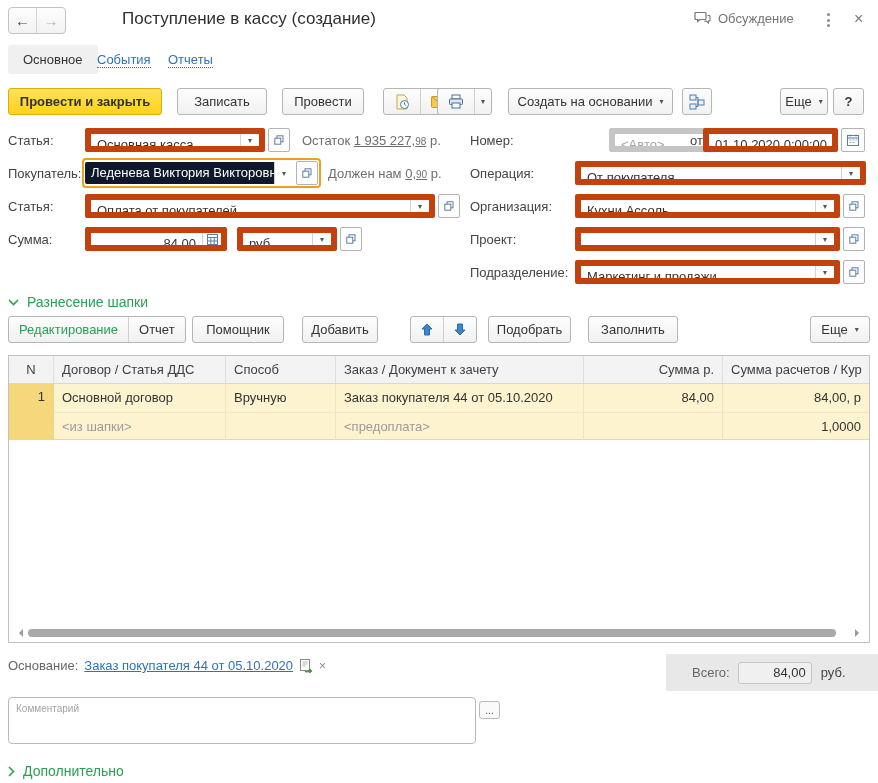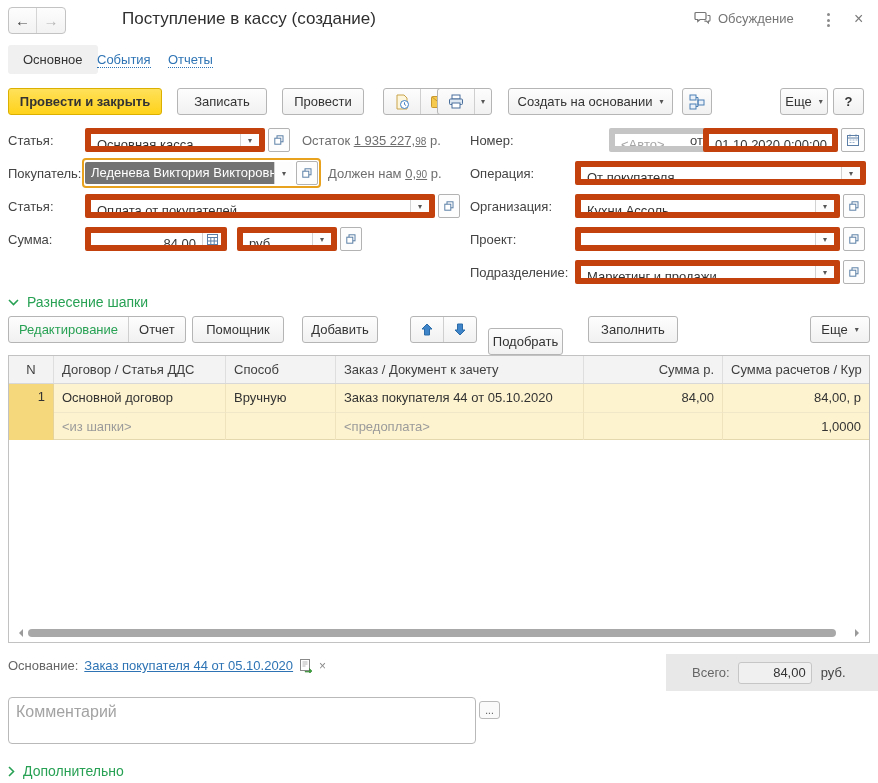--- a/index.html
+++ b/index.html
@@ -39,21 +39,21 @@
   
   .flabel { color:#444; white-space:nowrap; }
   .fbox { display:flex; align-items:stretch; height:24px; border:6px solid #c2410c; border-radius:2px; background:#fff; overflow:hidden; }
   .ftext { flex:1; padding:0 6px; line-height:22px; white-space:nowrap; overflow:hidden; color:#333; }
   .ftext.ph { color:#a6a6a6; }
   .fdrop { width:19px; border-left:1px solid #d2d2d2; display:flex; align-items:center; justify-content:center; font-size:8px; color:#555; cursor:pointer; background:#fdfdfd; }
   .fbtn { width:22px; height:24px; margin-left:3px; border:1px solid #b3b3b3; border-radius:2px; background:#fdfdfd;
           display:flex; align-items:center; justify-content:center; cursor:pointer; flex:0 0 auto; }
   .focuswrap { display:flex; align-items:center; border:2px solid #e8a21d; border-radius:4px; padding:1px; background:#fff; }
   .focuswrap .fbox { border:none; height:22px; }
-  .sel { background:#737373; color:#fff !important; }
+  .sel { background:#0f172a; color:#fff !important; }
   .amt { color:#6e6e6e; }
   .amt .u { text-decoration:underline; }
   .amt .frac { font-size:10px; }
   .num-right { text-align:right; }
 
   
   .sect { color:#28a154; font-size:14px; display:flex; align-items:center; gap:8px; cursor:pointer; }
 
   
   .tbl { left:8px; top:355px; width:862px; height:288px; border:1px solid #c2c2c2; background:#fff; overflow:hidden; }
@@ -78,21 +78,21 @@
   
   .basis-label { color:#666; }
   .basis-link { color:#2e74b5; text-decoration:underline; cursor:pointer; }
   .basis-x { color:#8a8a8a; font-size:12px; cursor:pointer; }
   .totalbar { left:666px; top:654px; width:212px; height:37px; background:#e8e8e8; display:flex; align-items:center; padding-left:26px; }
   .totalfld { width:74px; height:22px; margin-left:8px; background:#f0f0f0; border:1px solid #c6c6c6; border-radius:3px;
               text-align:right; padding:2px 5px; color:#333; }
   .totalcur { margin-left:9px; color:#444; }
   textarea.comment { left:8px; top:697px; width:468px; height:47px; position:absolute; resize:none;
       border:1px solid #b9b9b9; border-radius:4px; padding:5px 7px; font-family:"Liberation Sans",sans-serif;
-      font-size:16px; color:#333; outline:none; }
+      font-size:10px; color:#333; outline:none; }
   textarea.comment::placeholder { color:#a3a3a3; }
   .dots-btn { left:479px; top:701px; width:21px; height:18px; border:1px solid #b9b9b9; border-radius:3px;
       background:#fafafa; font-size:10px; color:#555; display:flex; align-items:center; justify-content:center; cursor:pointer; }
 
   svg { display:block; }
 </style>
 </head>
 <body>
 
 <div class="abs navgrp">
@@ -347,21 +347,21 @@
       </span>
   </div>
   <div>
     <span>
         <svg width="12" height="13" viewBox="0 0 12 13">
           <path d="M6 12L1 7h2.5V1h5v6H11z" fill="#3d85c8" stroke="#2b6ca8"></path>
         </svg>
       </span>
   </div>
 </div>
-<div class="abs btn" style="left:488px; top:328px; width:75px;">Подобрать</div>
+<div class="abs btn" style="left:488px; top:316px; width:83px;">Подобрать</div>
 <div class="abs btn" style="left:588px; top:316px; width:90px;">Заполнить</div>
 <div class="abs btn" style="left:810px; top:316px; width:60px;">
   <span>Еще</span>
     <span class="caret">▾</span>
 </div>
 
 <div class="abs tbl">
   <div class="thead">
     <div class="c c0">N</div>
     <div class="c c1">Договор / Статья ДДС</div>

